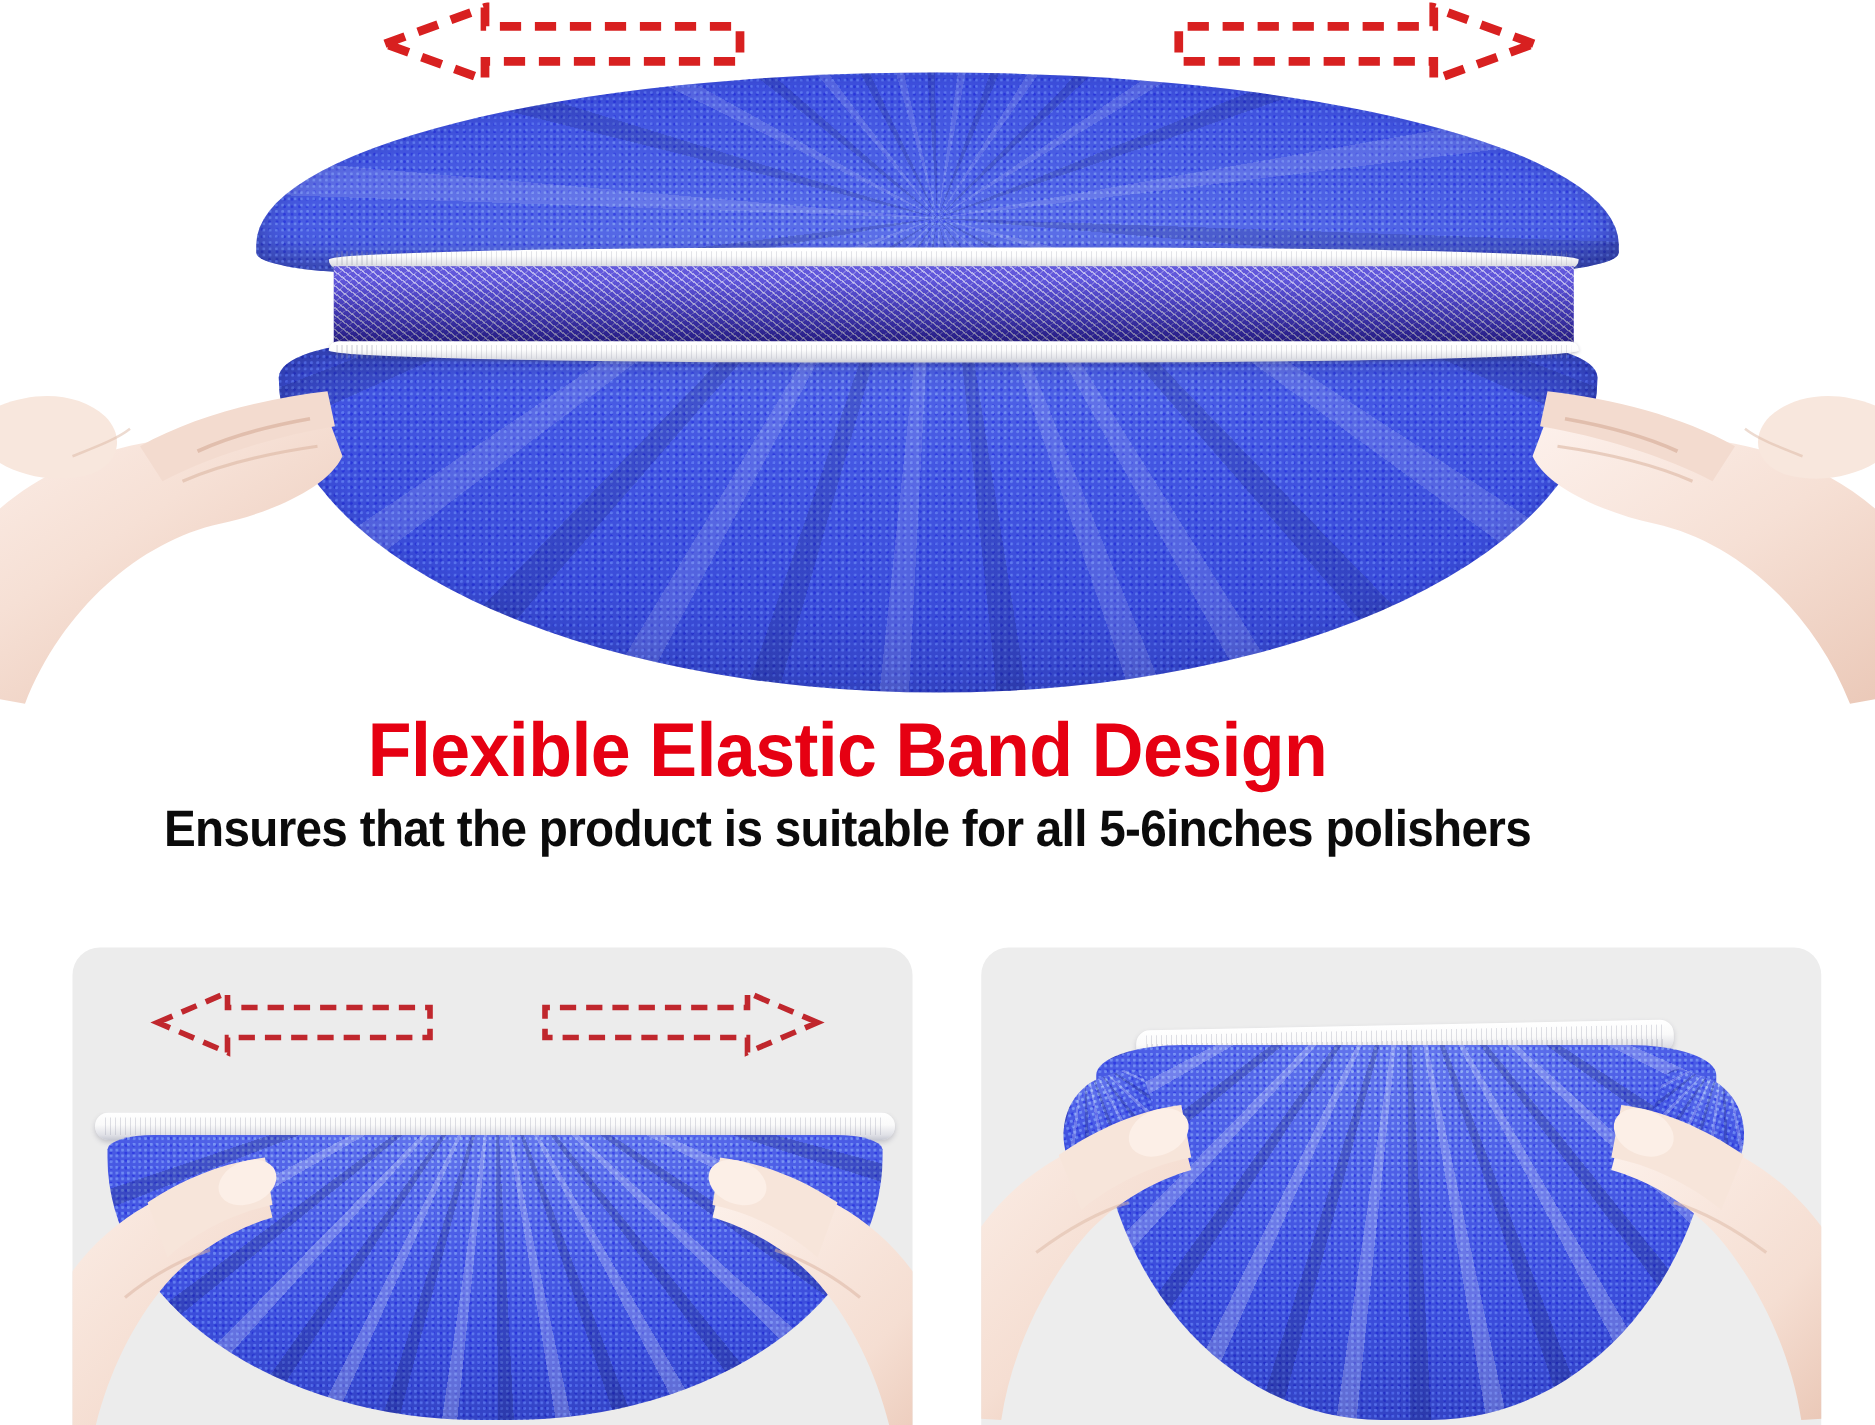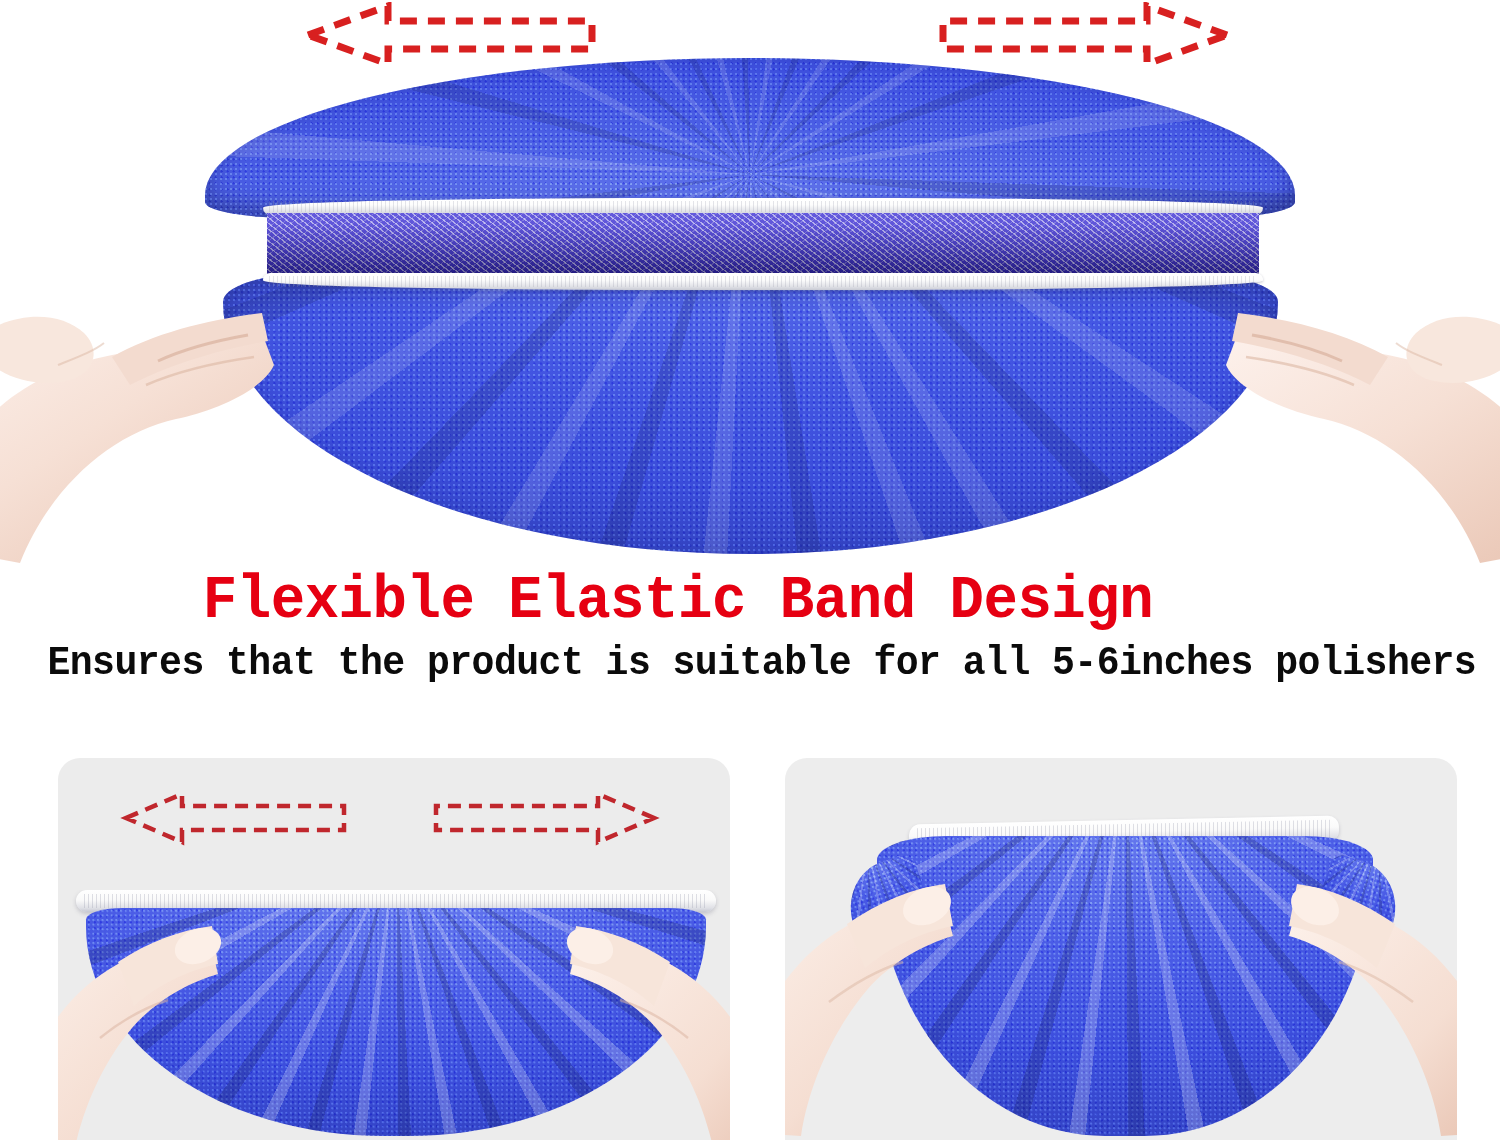--- a/index.html
+++ b/index.html
@@ -99,21 +99,21 @@
     content:""; position:absolute; inset:0;
     background:linear-gradient(180deg, rgba(255,255,255,.14) 0 18%, rgba(0,0,0,.30) 100%);
   }
 
   
   .hand{ position:absolute; top:215px; width:330px; height:360px; }
   .hand.left{ left:-38px; }
   .hand.right{ right:-38px; }
 
   
-  .caption{ position:absolute; left:0; top:568px; width:1356px; text-align:center;font-family:Liberation Mono, monospace; }
+  .caption{ position:absolute; left:0; top:568px; width:1356px; text-align:center; }
   .headline{
     font-size:61px; font-weight:bold; color:#e60012;
     letter-spacing:-.5px; transform:scaleX(.94); transform-origin:center;
     line-height:1.08; white-space:nowrap;
   }
   .subline{
     margin-top:6px; font-size:41px; font-weight:bold; color:#0b0b0b;
     letter-spacing:-.6px; transform:scaleX(.93); transform-origin:center;
     white-space:nowrap;
   }

